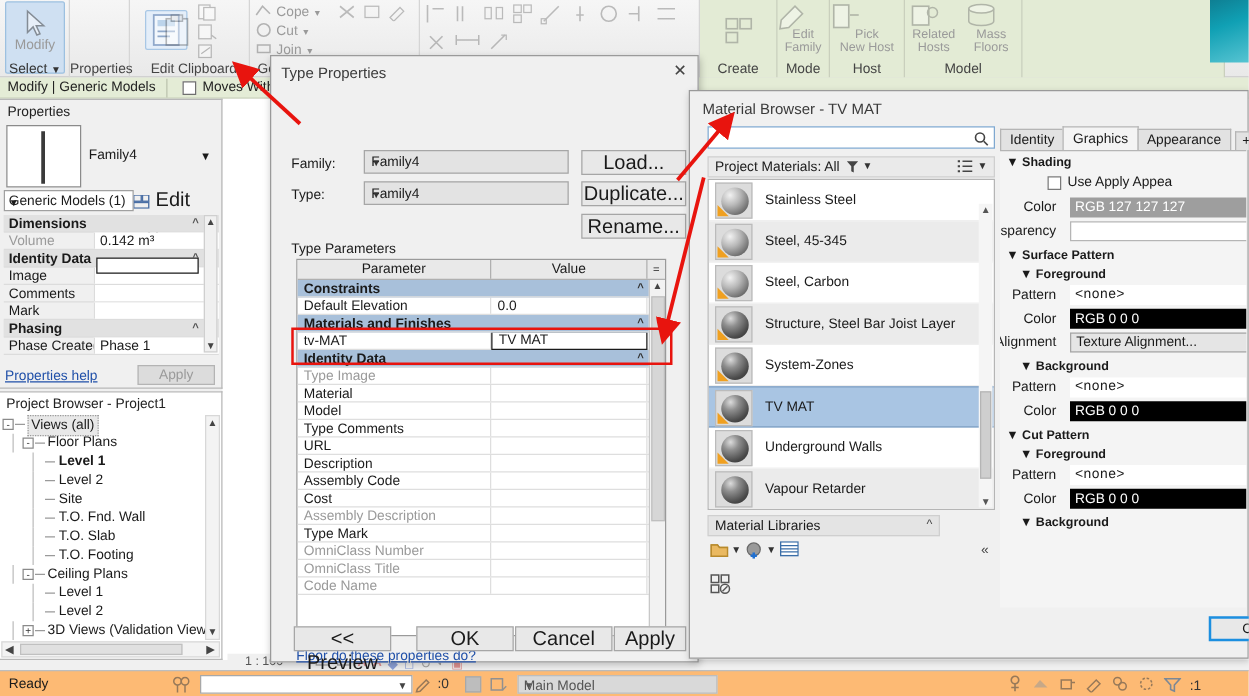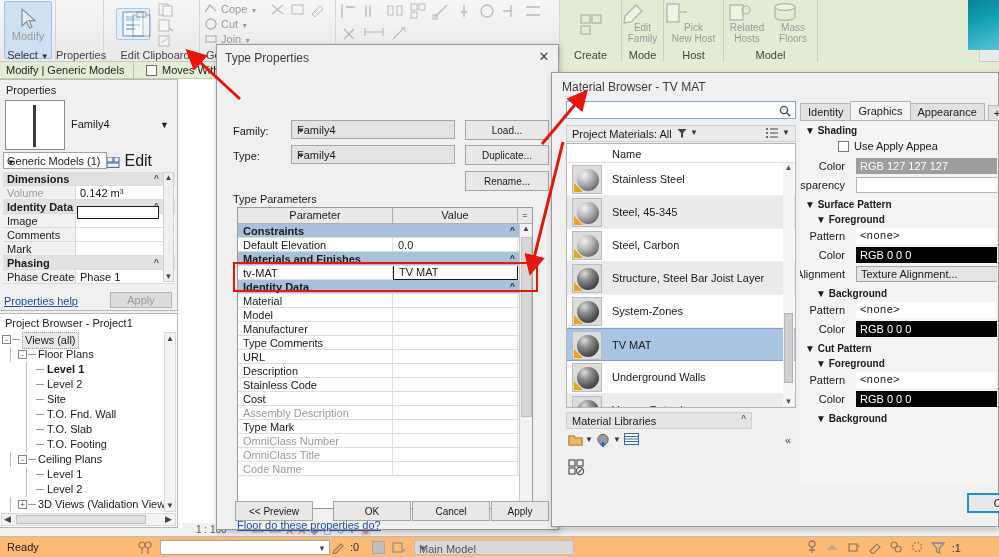--- a/index.html
+++ b/index.html
@@ -152,21 +152,21 @@
     box-shadow: 1px 2px 6px rgba(0,0,0,.25);
   }
   .dlg-type .tp-title { position: absolute; left: 8px; top: 6px; font-size: 12px; color: #3b3b3b; }
   .dlg-type .tp-close { position: absolute; right: 6px; top: 4px; width: 16px; height: 16px;
     text-align: center; line-height: 15px; font-size: 13px; color: #444; }
   .tp-lbl { position: absolute; font-size: 11px; color: #1a1a1a; }
   .tp-drop { position: absolute; height: 19px; background: #e3e3e3; border: 1px solid #a6a6a6; }
   .tp-drop span { position: absolute; left: 5px; top: 3px; font-size: 11px; }
   .tp-drop .cv { position: absolute; right: 5px; top: 5px; font-size: 8px; color: #333; }
   .tp-btn { position: absolute; height: 20px; background: #e8e8e8; border: 1px solid #a6a6a6;
-    text-align: center; font-size: 10px; color: #1a1a1a; line-height: 19px; }
+    text-align: center; font-size: 16px; color: #1a1a1a; line-height: 19px; }
 
   .tp-grid { position: absolute; left: 20px; top: 162px; width: 296px; height: 302px;
     background: #fff; border: 1px solid #9a9a9a; overflow: hidden; }
   .tpg-head { display: flex; height: 16px; background: #e9e9e9; border-bottom: 1px solid #b0b0b0; font-size: 11px; }
   .tpg-head .c1 { width: 155px; text-align: center; line-height: 15px; border-right: 1px solid #b0b0b0; }
   .tpg-head .c2 { flex: 1; text-align: center; line-height: 15px; border-right: 1px solid #b0b0b0; }
   .tpg-head .c3 { width: 14px; line-height: 15px; text-align: center; font-size: 9px; }
   .tpg-row { display: flex; height: 14px; font-size: 11px; border-bottom: 1px solid #dedede; }
   .tpg-row .c1 { width: 155px; padding-left: 5px; line-height: 14px; border-right: 1px solid #dedede; white-space: nowrap; overflow: hidden;}
   .tpg-row .c2 { flex: 1; padding-left: 5px; line-height: 14px; border-right: 1px solid #dedede; }
@@ -768,63 +768,61 @@
           <div class="tpg-row active">
             <div class="c1">tv-MAT</div>
             <div class="c2">TV MAT</div>
             <div class="c3"></div>
           </div>
           <div class="tpg-row tpg-group">
             <div class="c1">Identity Data</div>
             <span class="gchev">^</span>
           </div>
           <div class="tpg-row">
+            <div class="c1 gray">Type Image</div>
+            <div class="c2"></div>
+            <div class="c3"></div>
+          </div>
+          <div class="tpg-row">
             <div class="c1">Material</div>
             <div class="c2"></div>
             <div class="c3">
               <i></i>
             </div>
           </div>
           <div class="tpg-row">
             <div class="c1">Model</div>
             <div class="c2"></div>
             <div class="c3">
               <i></i>
             </div>
           </div>
           <div class="tpg-row">
-            <div class="c1">Manufacturer</div>
+            <div class="c1">Type Comments</div>
             <div class="c2"></div>
             <div class="c3">
               <i></i>
             </div>
           </div>
           <div class="tpg-row">
-            <div class="c1">Type Comments</div>
+            <div class="c1">URL</div>
             <div class="c2"></div>
             <div class="c3">
               <i></i>
             </div>
           </div>
           <div class="tpg-row">
-            <div class="c1">URL</div>
+            <div class="c1">Description</div>
             <div class="c2"></div>
             <div class="c3">
               <i></i>
             </div>
           </div>
           <div class="tpg-row">
-            <div class="c1">Description</div>
-            <div class="c2"></div>
-            <div class="c3">
-              <i></i>
-            </div>
-          </div>
-          <div class="tpg-row">
-            <div class="c1">Stainless Code</div>
+            <div class="c1">Assembly Code</div>
             <div class="c2"></div>
             <div class="c3">
               <i></i>
             </div>
           </div>
           <div class="tpg-row">
             <div class="c1">Cost</div>
             <div class="c2"></div>
             <div class="c3">
               <i></i>
@@ -897,23 +895,20 @@
         <span style="position:absolute;right:17px;top:2px;">
           <svg width="12" height="11" viewBox="0 0 12 11">
               <path d="M0 1 h2 M0 5 h2 M0 9 h2" stroke="#444" stroke-width="1.6"></path>
               <path d="M4 1 h8 M4 5 h8 M4 9 h8" stroke="#444" stroke-width="1.2"></path>
             </svg>
         </span>
         <span style="position:absolute;right:5px;top:2px;font-size:8px;color:#333;">▼</span>
       </div>
 
       <div class="mb-list">
-        <div class="mb-listhdr">
-          <span>Name</span>
-        </div>
         <div id="mb-items">
             <div class="mb-item">
               <span class="sphere">
                 <span class="ball"></span>
                 <span class="corner"></span>
               </span>
               <span class="mlabel">Stainless Steel</span>
             </div>
             <div class="mb-item alt">
               <span class="sphere">

